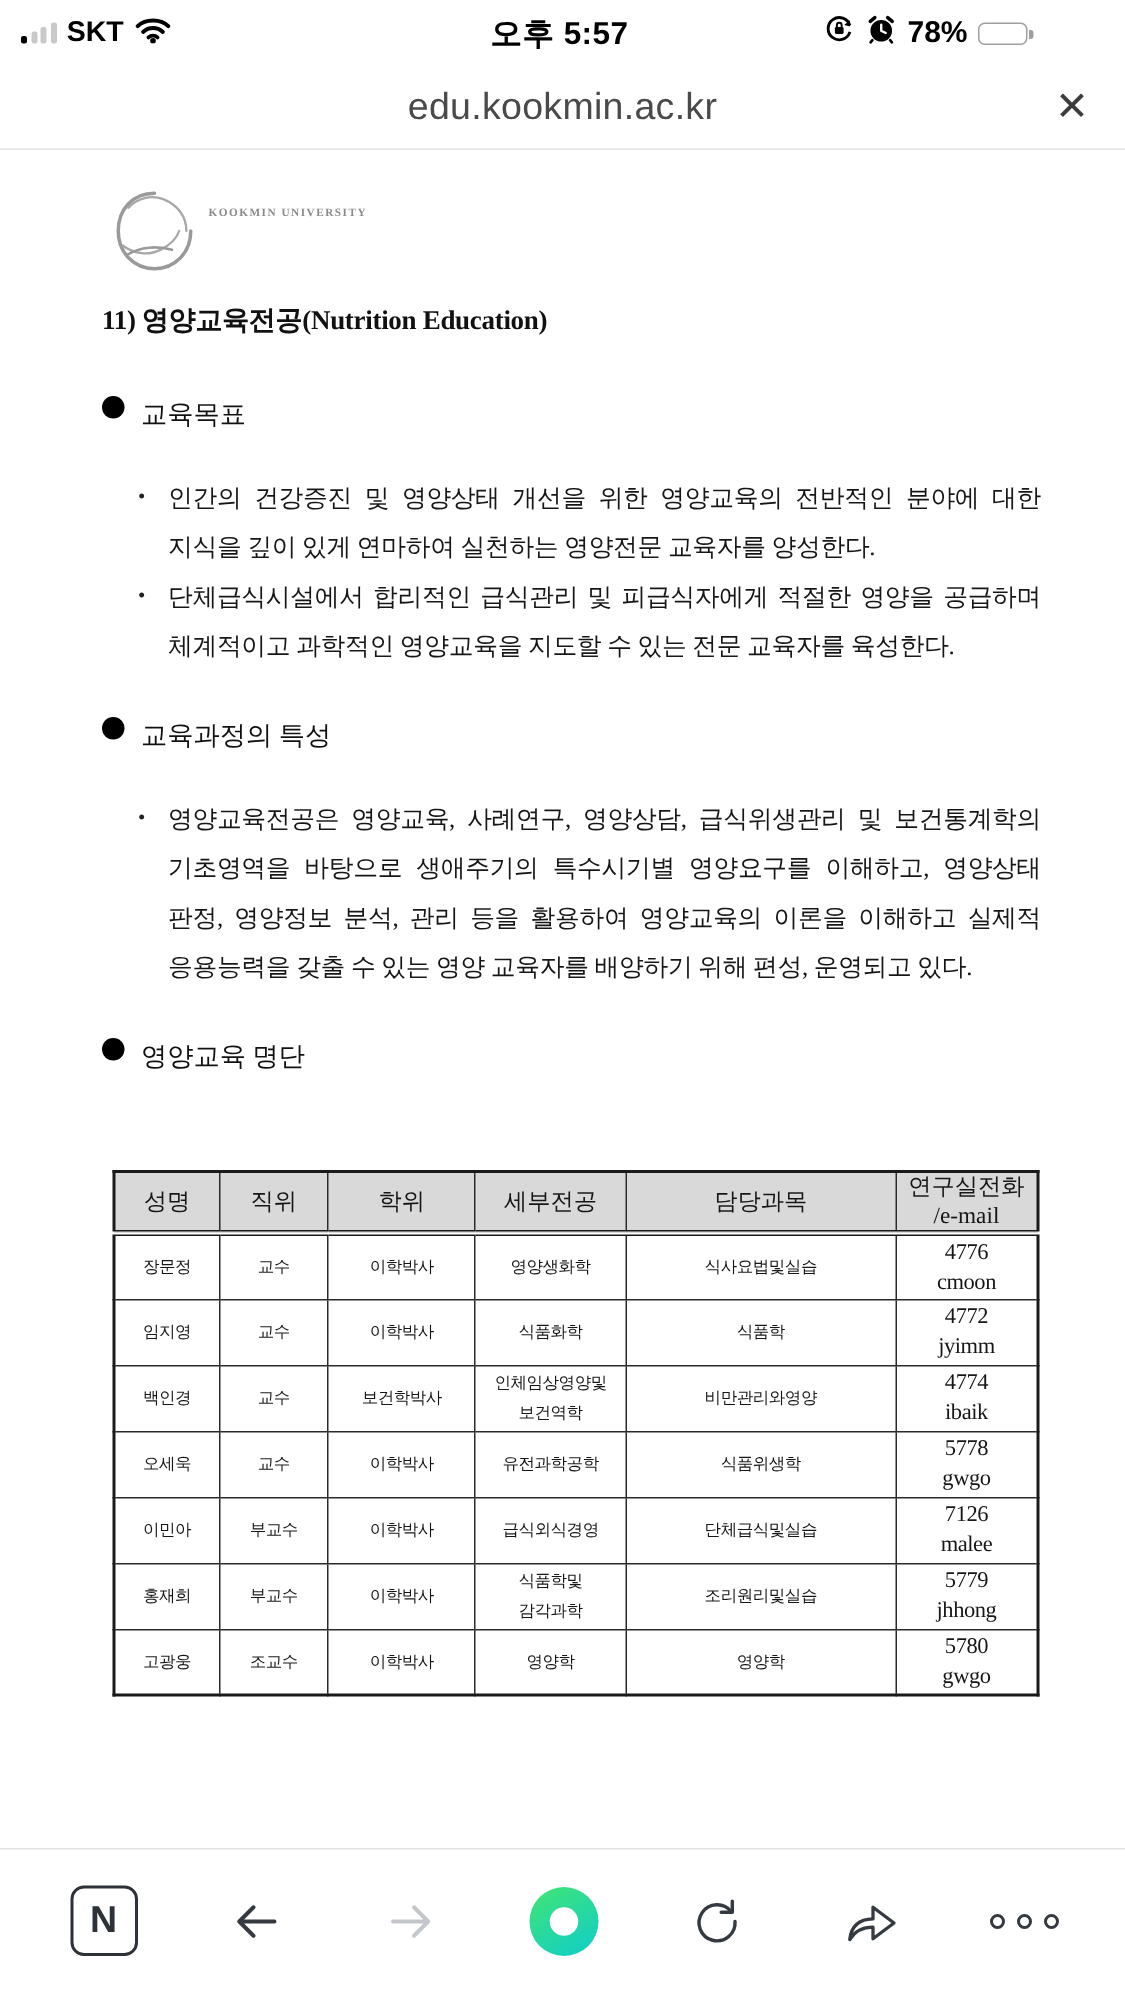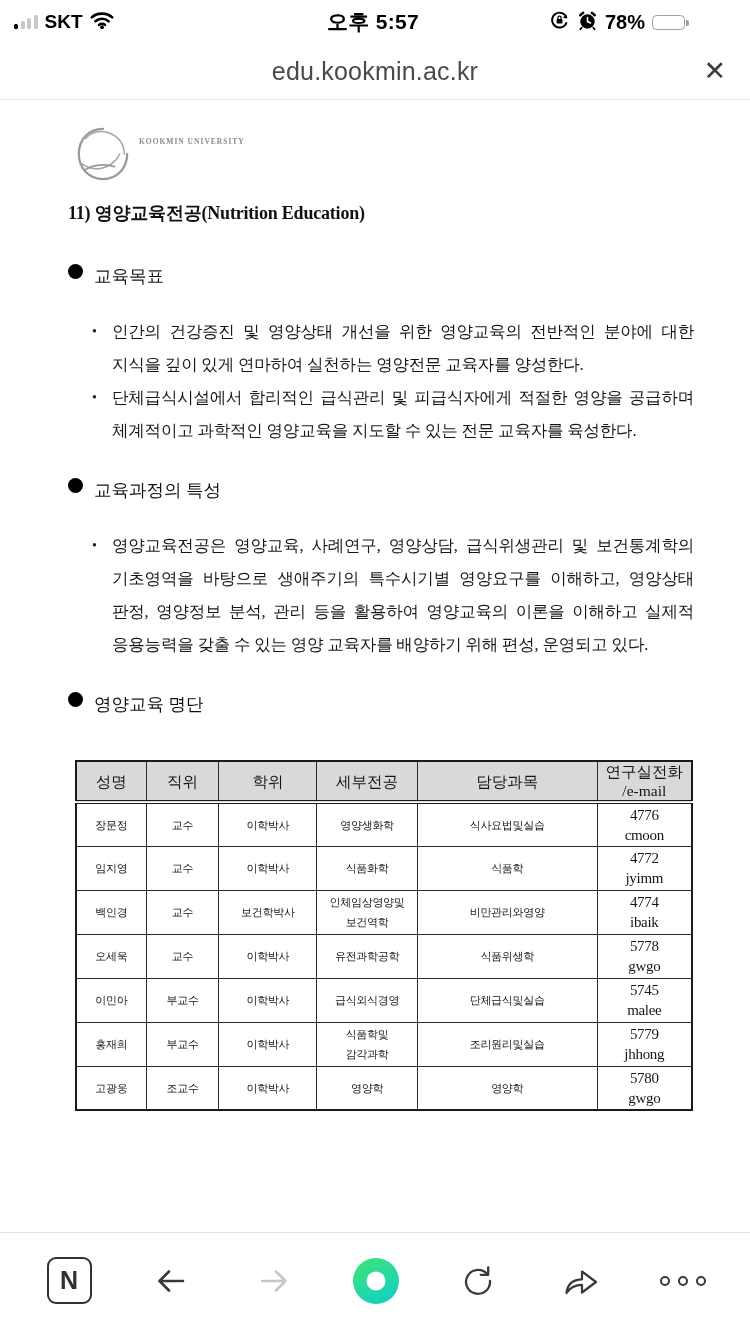--- a/index.html
+++ b/index.html
@@ -64,21 +64,21 @@
   .bullet {
     position:relative; padding-left:44px; font-size:16.5px; line-height:33px;
     text-align:justify; word-break:keep-all; color:#161616; letter-spacing:-0.2px;
   }
   .bullet::before {
     content:"•"; position:absolute; left:24px; top:0; font-size:14px; color:#222;
   }
 
   
   table.faculty {
-    width:618px; margin:44px 0 0 7px; border-collapse:collapse;
+    width:618px; margin:64px 0 0 7px; border-collapse:collapse;
     border:2.5px solid #1a1a1a; table-layout:fixed;
     font-family:"Liberation Serif", serif;
   }
   .faculty th, .faculty td {
     border:1px solid #2a2a2a; text-align:center; vertical-align:middle;
     font-weight:normal; color:#161616;
   }
   .faculty thead th {
     background:#d9d9d9; height:41px; font-size:15.5px;
     border-bottom:4px double #1a1a1a; white-space:pre-line; line-height:19px;
@@ -241,21 +241,21 @@
           <td>유전과학공학</td>
           <td>식품위생학</td>
           <td class="contact"><div>5778</div><div>gwgo</div></td>
         </tr>
         <tr>
           <td>이민아</td>
           <td>부교수</td>
           <td>이학박사</td>
           <td>급식외식경영</td>
           <td>단체급식및실습</td>
-          <td class="contact"><div>5745</div><div>malee</div></td>
+          <td class="contact"><div>7126</div><div>malee</div></td>
         </tr>
         <tr>
           <td>홍재희</td>
           <td>부교수</td>
           <td>이학박사</td>
           <td>식품학및
 감각과학</td>
           <td>조리원리및실습</td>
           <td class="contact"><div>5779</div><div>jhhong</div></td>
         </tr>

